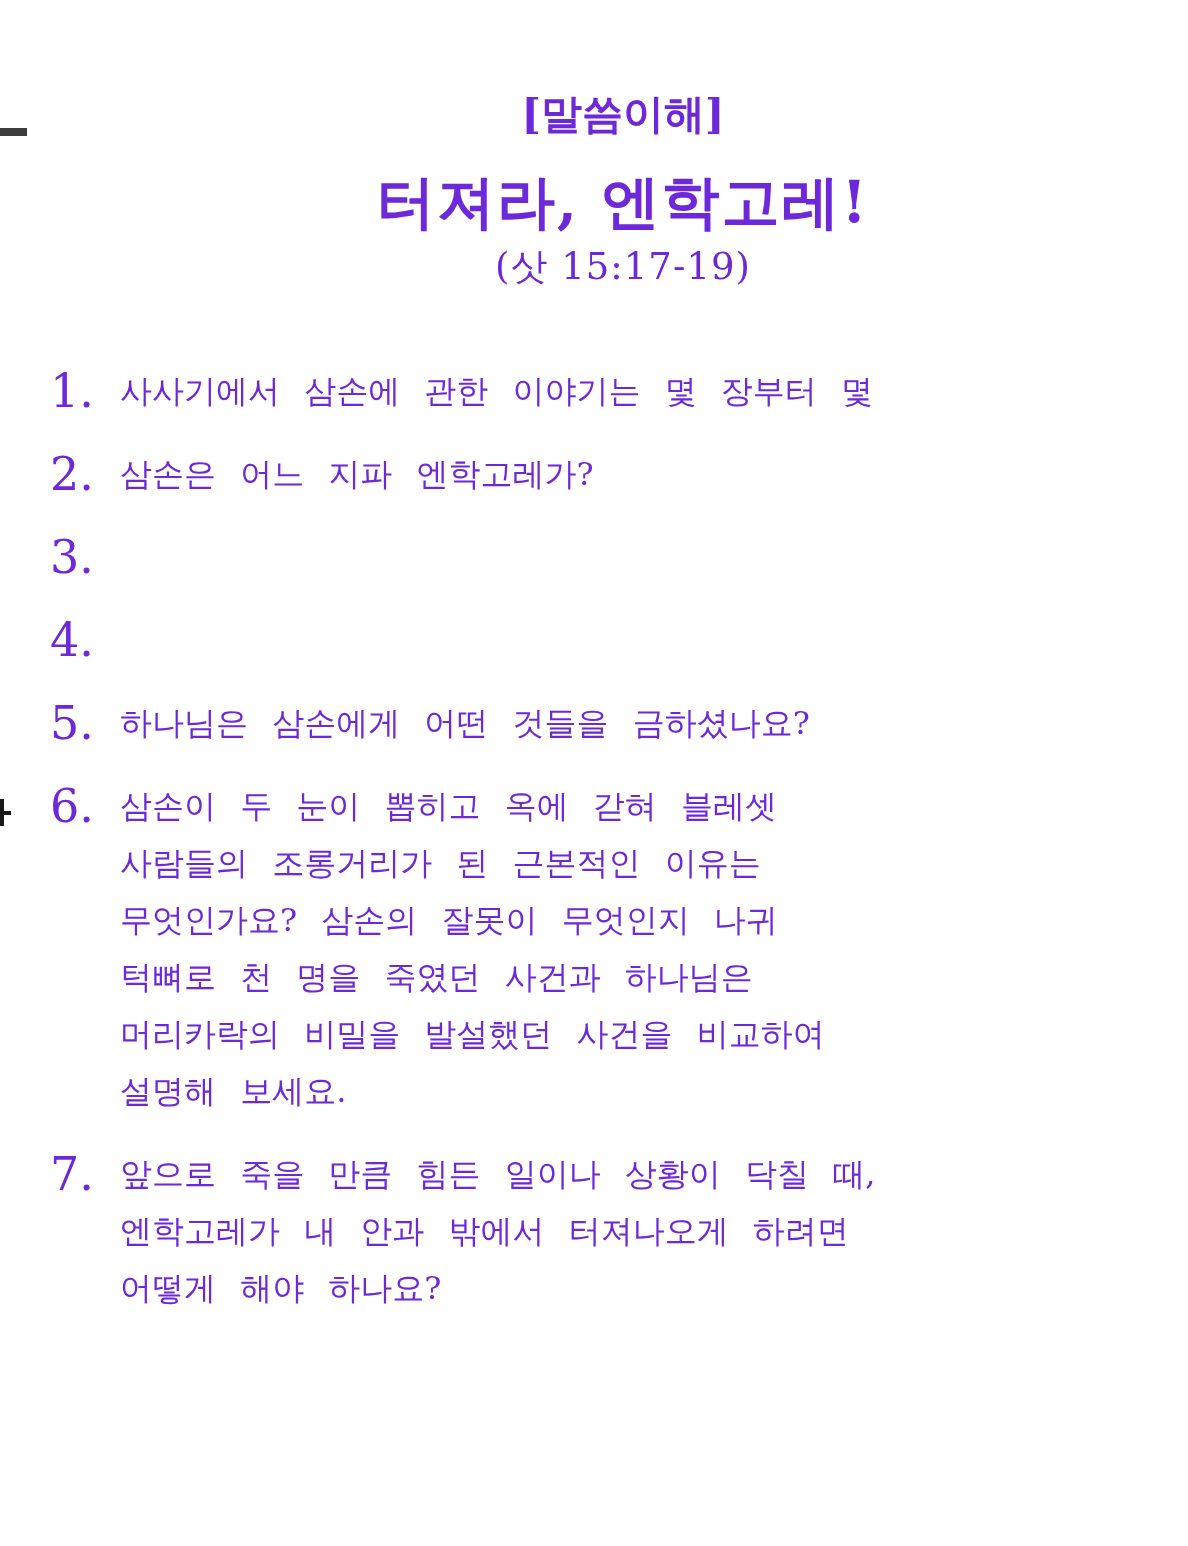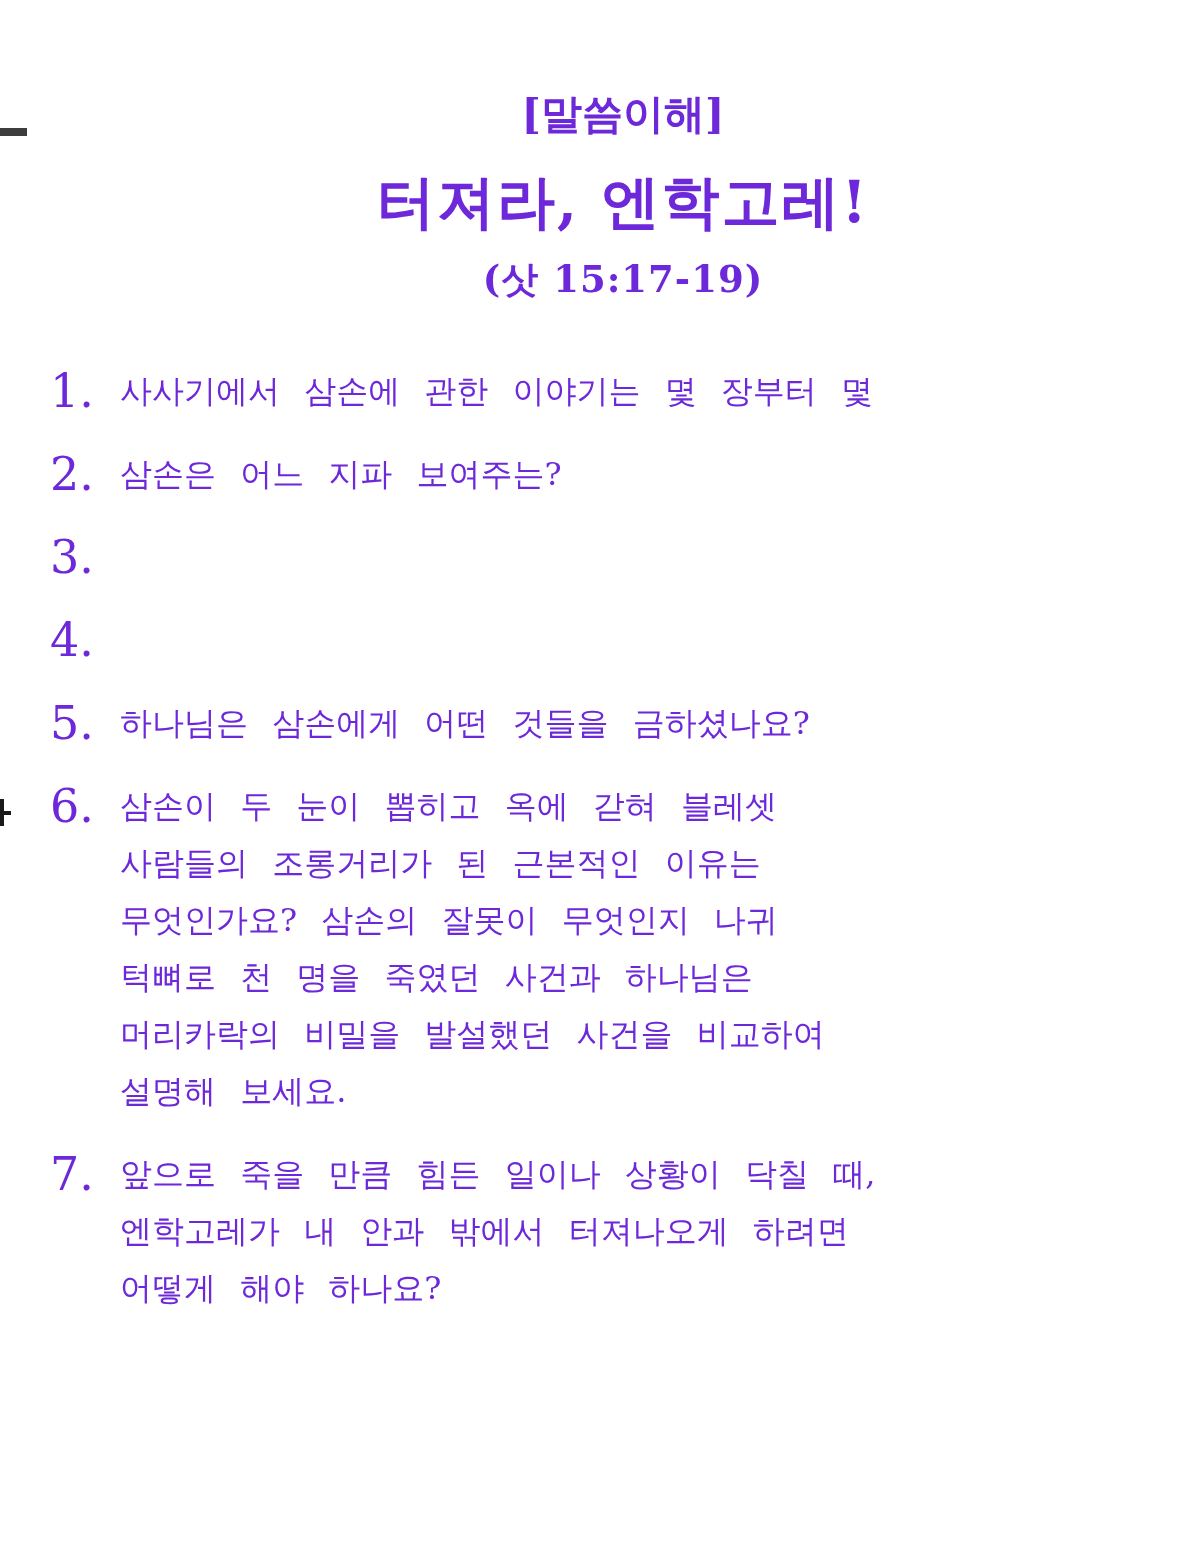--- a/index.html
+++ b/index.html
@@ -47,24 +47,23 @@
   }
   .doc-ref {
     position: absolute;
     top: 247px;
     left: 0;
     width: 100%;
     box-sizing: border-box;
     padding-left: 58px;
     text-align: center;
     font-size: 37px;
-    font-weight: bold;
+    font-weight: normal;
     letter-spacing: 1px;
     line-height: 1.1;
-    margin-top: 12px;
   }
 
   
   .questions {
     position: absolute;
     top: 363px;
     left: 50px;
     right: 0;
   }
   .question {
@@ -134,21 +133,21 @@
     <div class="question">
       <div class="q-num">1.</div>
       <div class="q-lines">
         <div class="q-line">사사기에서 삼손에 관한 이야기는 몇 장부터 몇</div>
       </div>
     </div>
 
     <div class="question">
       <div class="q-num">2.</div>
       <div class="q-lines">
-        <div class="q-line">삼손은 어느 지파 보여주는?</div>
+        <div class="q-line">삼손은 어느 지파 엔학고레가?</div>
       </div>
     </div>
 
     <div class="question">
       <div class="q-num">3.</div>
     </div>
 
     <div class="question">
       <div class="q-num">4.</div>
     </div>

